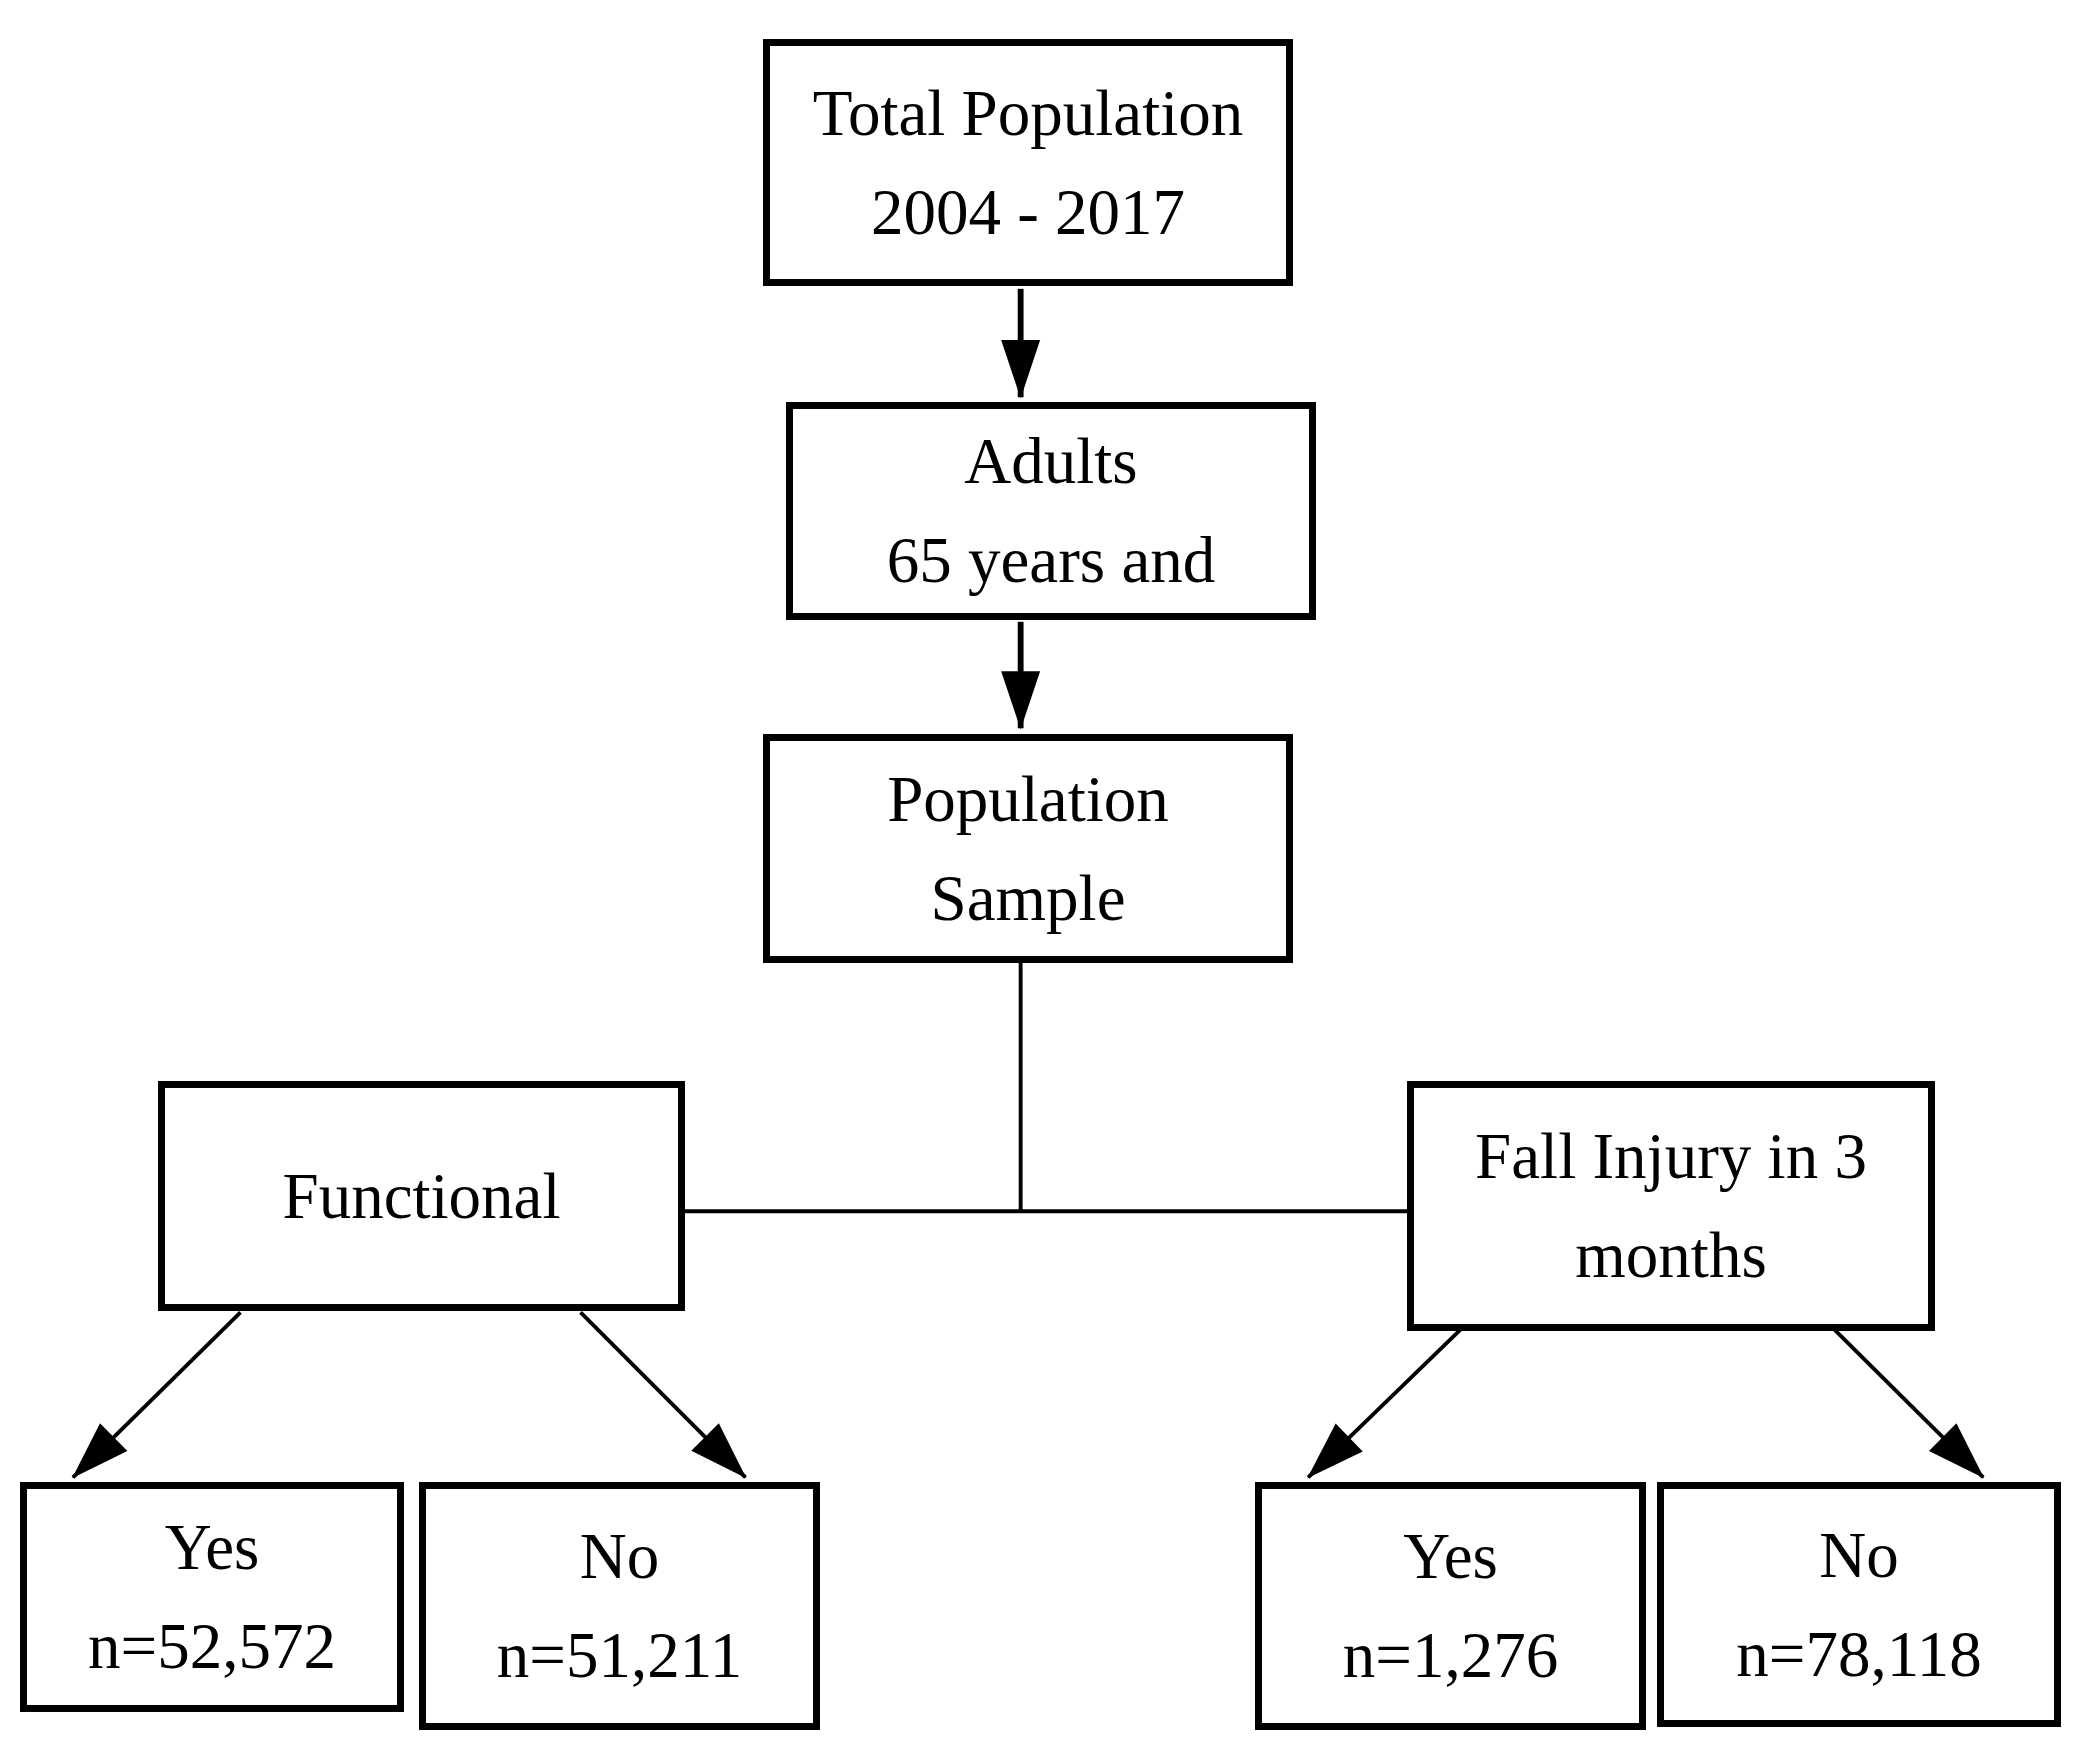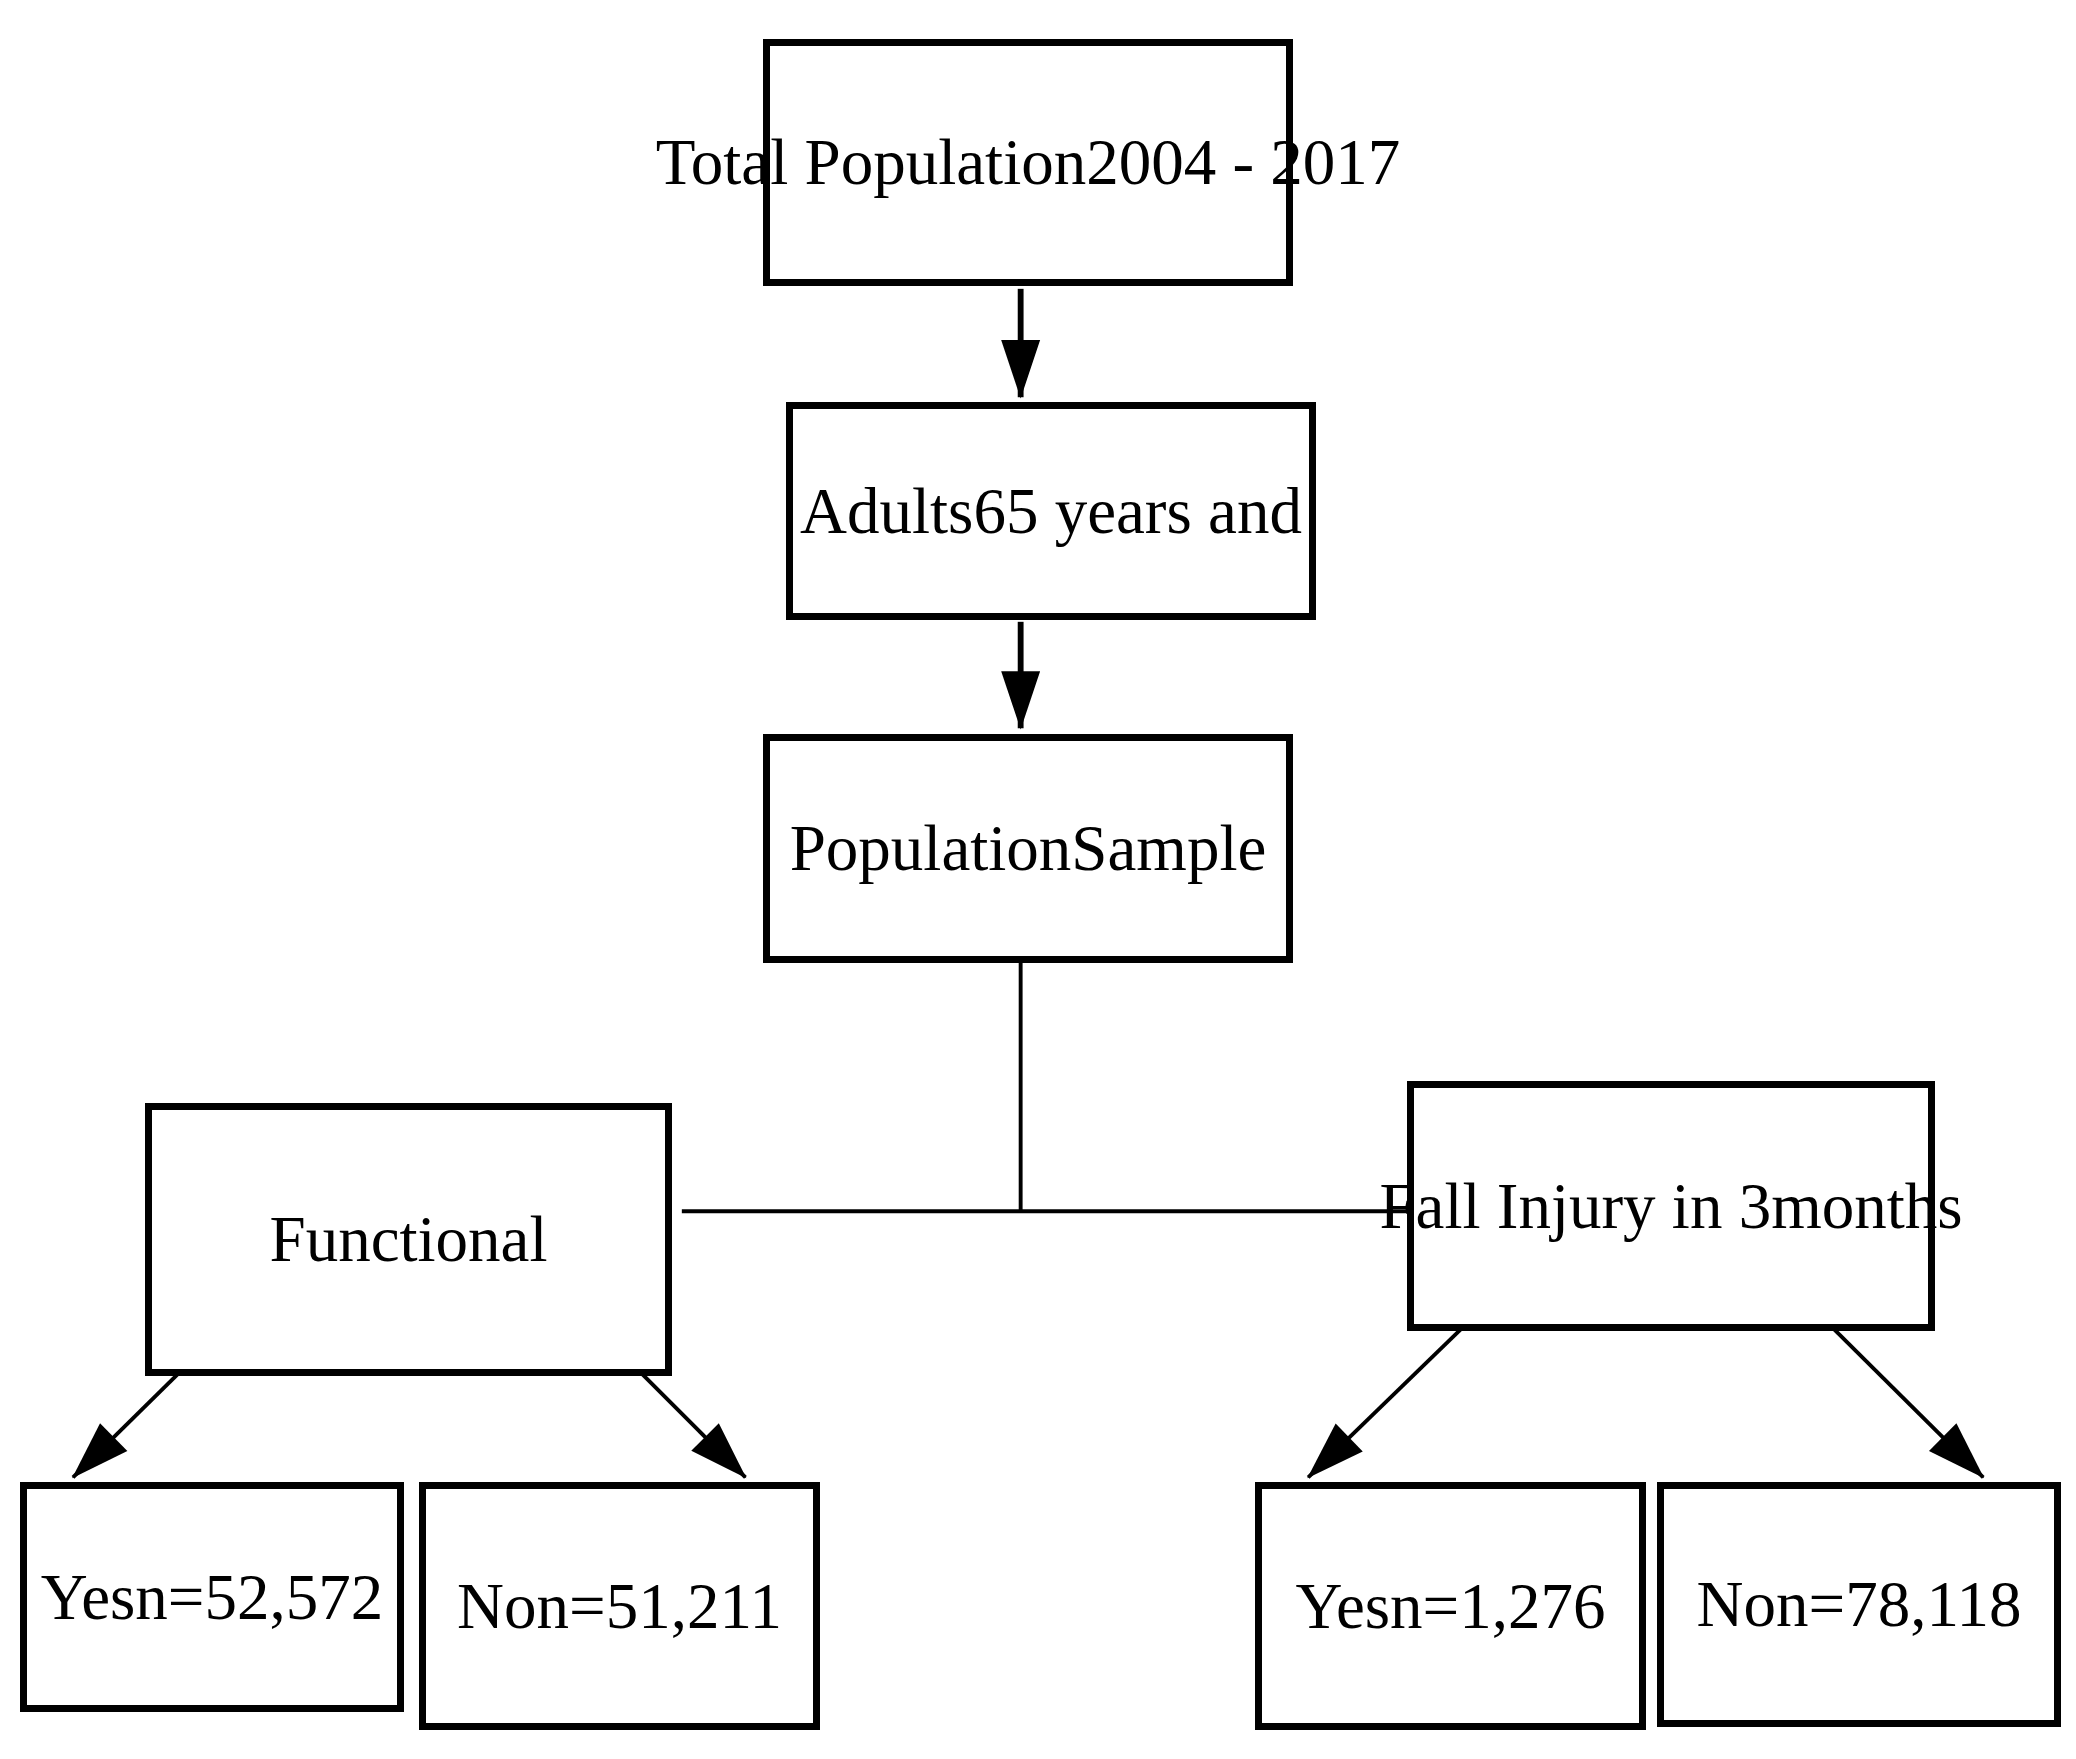--- a/index.html
+++ b/index.html
@@ -10,38 +10,39 @@
     background:#ffffff;
     font-family:"Liberation Serif", serif;
     color:#000000;
   }
   .node{
     position:absolute;
     box-sizing:border-box;
     border:7.1px solid #000000;
     background:#ffffff;
     display:flex;
+    flex-direction:column;
     align-items:center;
     justify-content:center;
     text-align:center;
     font-size:65px;
     line-height:99px;
     white-space:nowrap;
   }
   .node span{display:block;}
   .svg-layer{
     position:absolute;
     left:0;top:0;
     width:2077px;height:1759px;
   }
   
   #n-total   {left:763px; top:39px;   width:530px; height:247px;}
   #n-adults  {left:786px; top:402px;  width:530px; height:218px;}
   #n-sample  {left:763px; top:734px; width:530px; height:229px;}
-  #n-fl      {left:145px;  top:1081px; width:527px; height:273px;margin-top:22px;}
+  #n-fl      {left:158px;  top:1081px; width:527px; height:230px;}
   #n-fi      {left:1407px; top:1081px; width:528px; height:250px;}
   #n-fl-yes  {left:20px;   top:1482px; width:384px; height:230px;}
   #n-fl-no   {left:419px;  top:1482px; width:401px; height:248px;}
   #n-fi-yes  {left:1255px; top:1482px; width:391px; height:248px;}
   #n-fi-no   {left:1657px; top:1482px; width:404px; height:245px;}
 </style>
 </head>
 <body>
 
 <div class="canvas">

